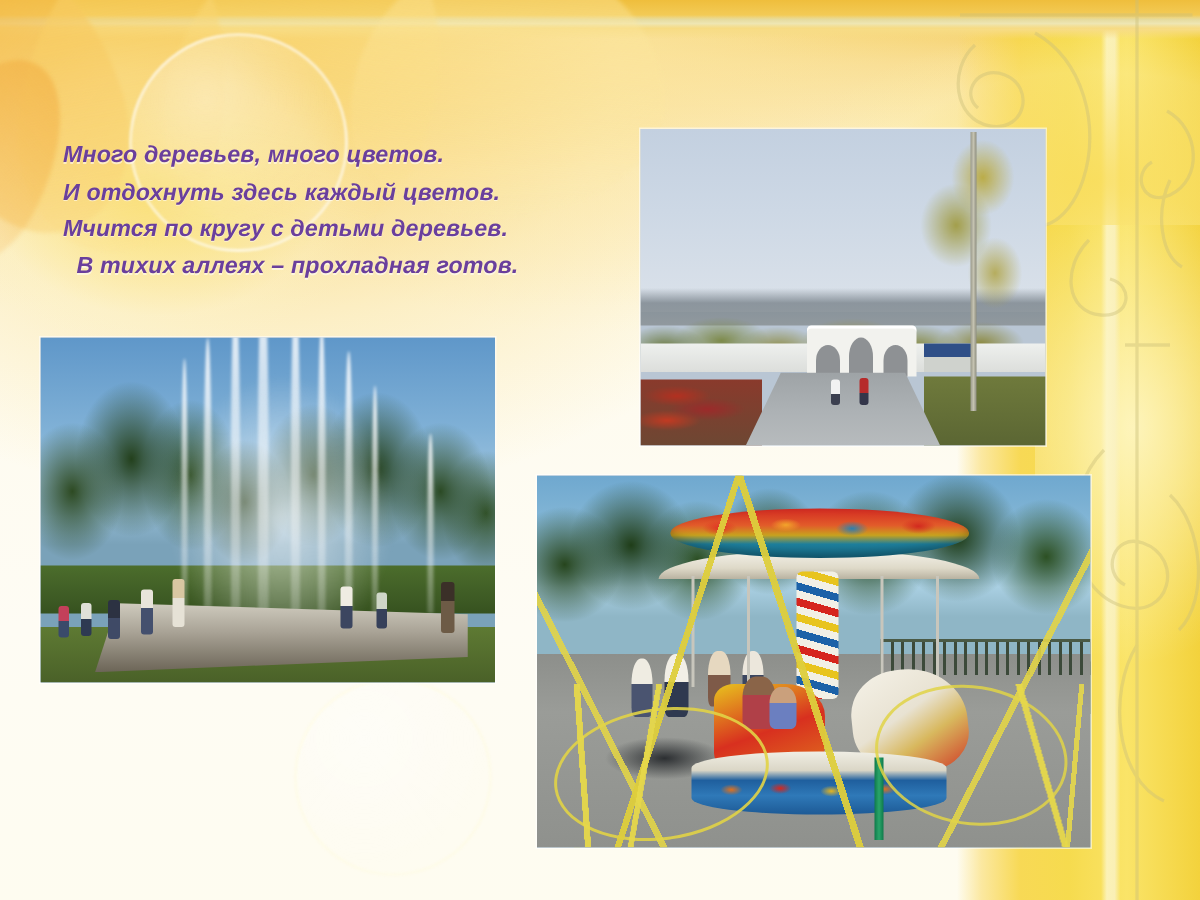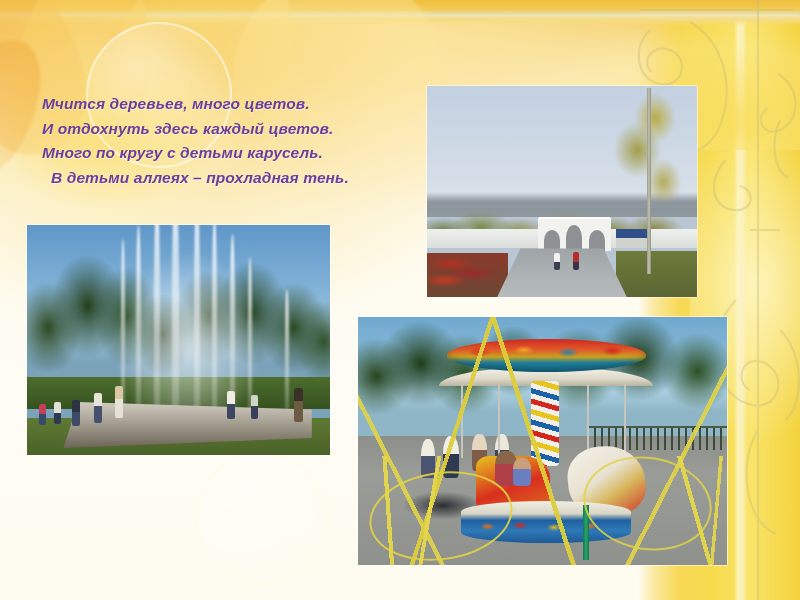--- a/index.html
+++ b/index.html
@@ -406,24 +406,24 @@
       <path d="M96 160 C78 178, 80 208, 104 210 C124 212, 126 190, 110 186"></path>
       <path d="M120 230 L150 230"></path>
       <path d="M106 300 C76 330, 80 392, 118 404 C150 414, 160 372, 132 362 C112 355, 104 382, 120 390"></path>
       <path d="M150 330 C172 350, 176 400, 156 420"></path>
       <path d="M128 430 C108 462, 114 520, 146 534"></path>
       <path d="M60 460 C40 486, 44 530, 70 540"></path>
     </g>
   </svg>
 
   <div class="poem">
-    <span class="poem-line">Мчится деревьев, много цветов.</span>
+    <span class="poem-line">Много деревьев, много цветов.</span>
     <span class="poem-line">И отдохнуть здесь каждый цветов.</span>
-    <span class="poem-line">Много по кругу с детьми карусель.</span>
-    <span class="poem-line indent">В детьми аллеях – прохладная тень.</span>
+    <span class="poem-line">Мчится по кругу с детьми деревьев.</span>
+    <span class="poem-line indent">В тихих аллеях – прохладная готов.</span>
   </div>
 
   <div class="photo" id="photo-gate">
     <div class="ph-inner">
       <div class="gate-sky"></div>
       <div class="gate-skyline"></div>
       <div class="gate-treeline"></div>
       <div class="gate-wall"></div>
       <div class="gate-arches">
         <div class="arch a1"></div>

